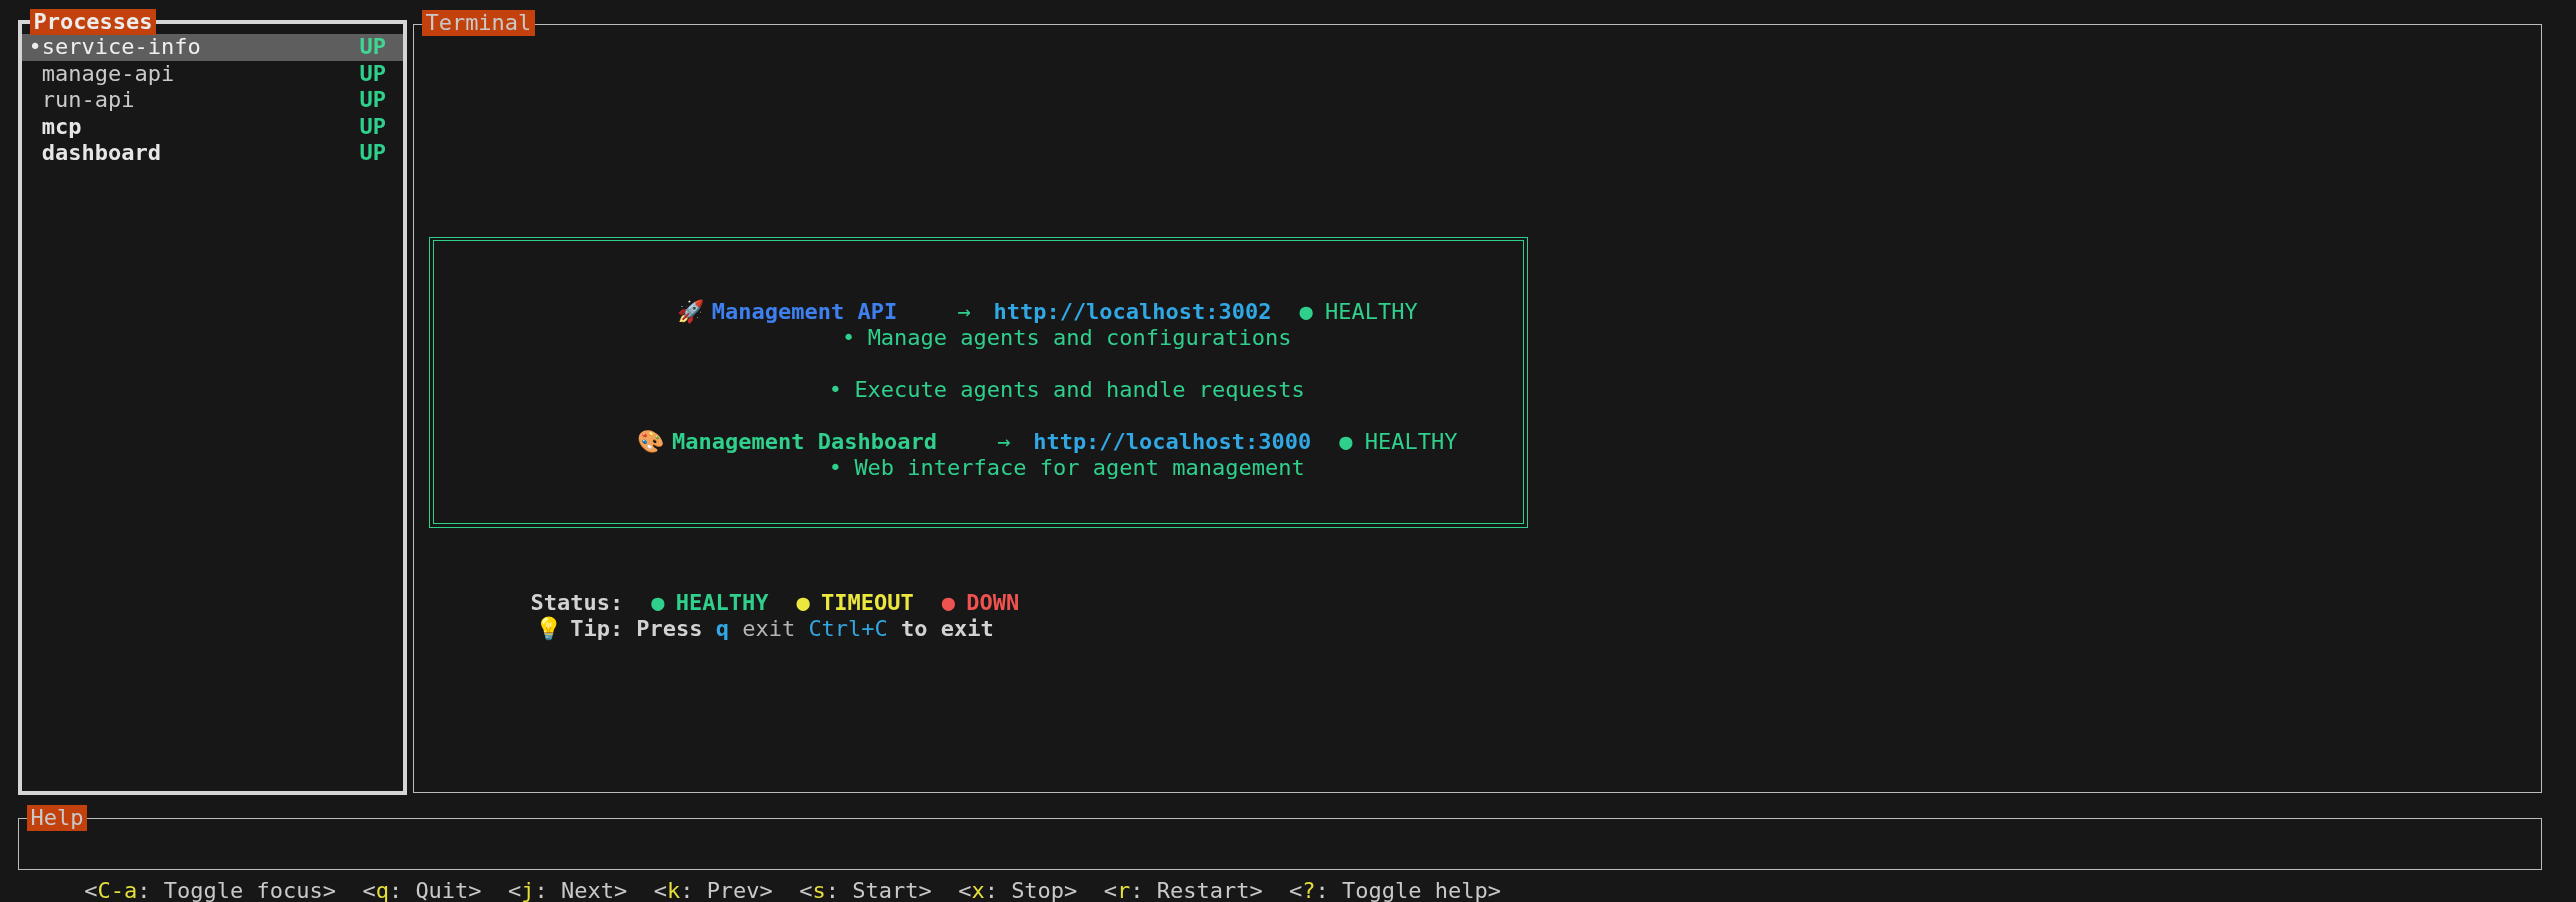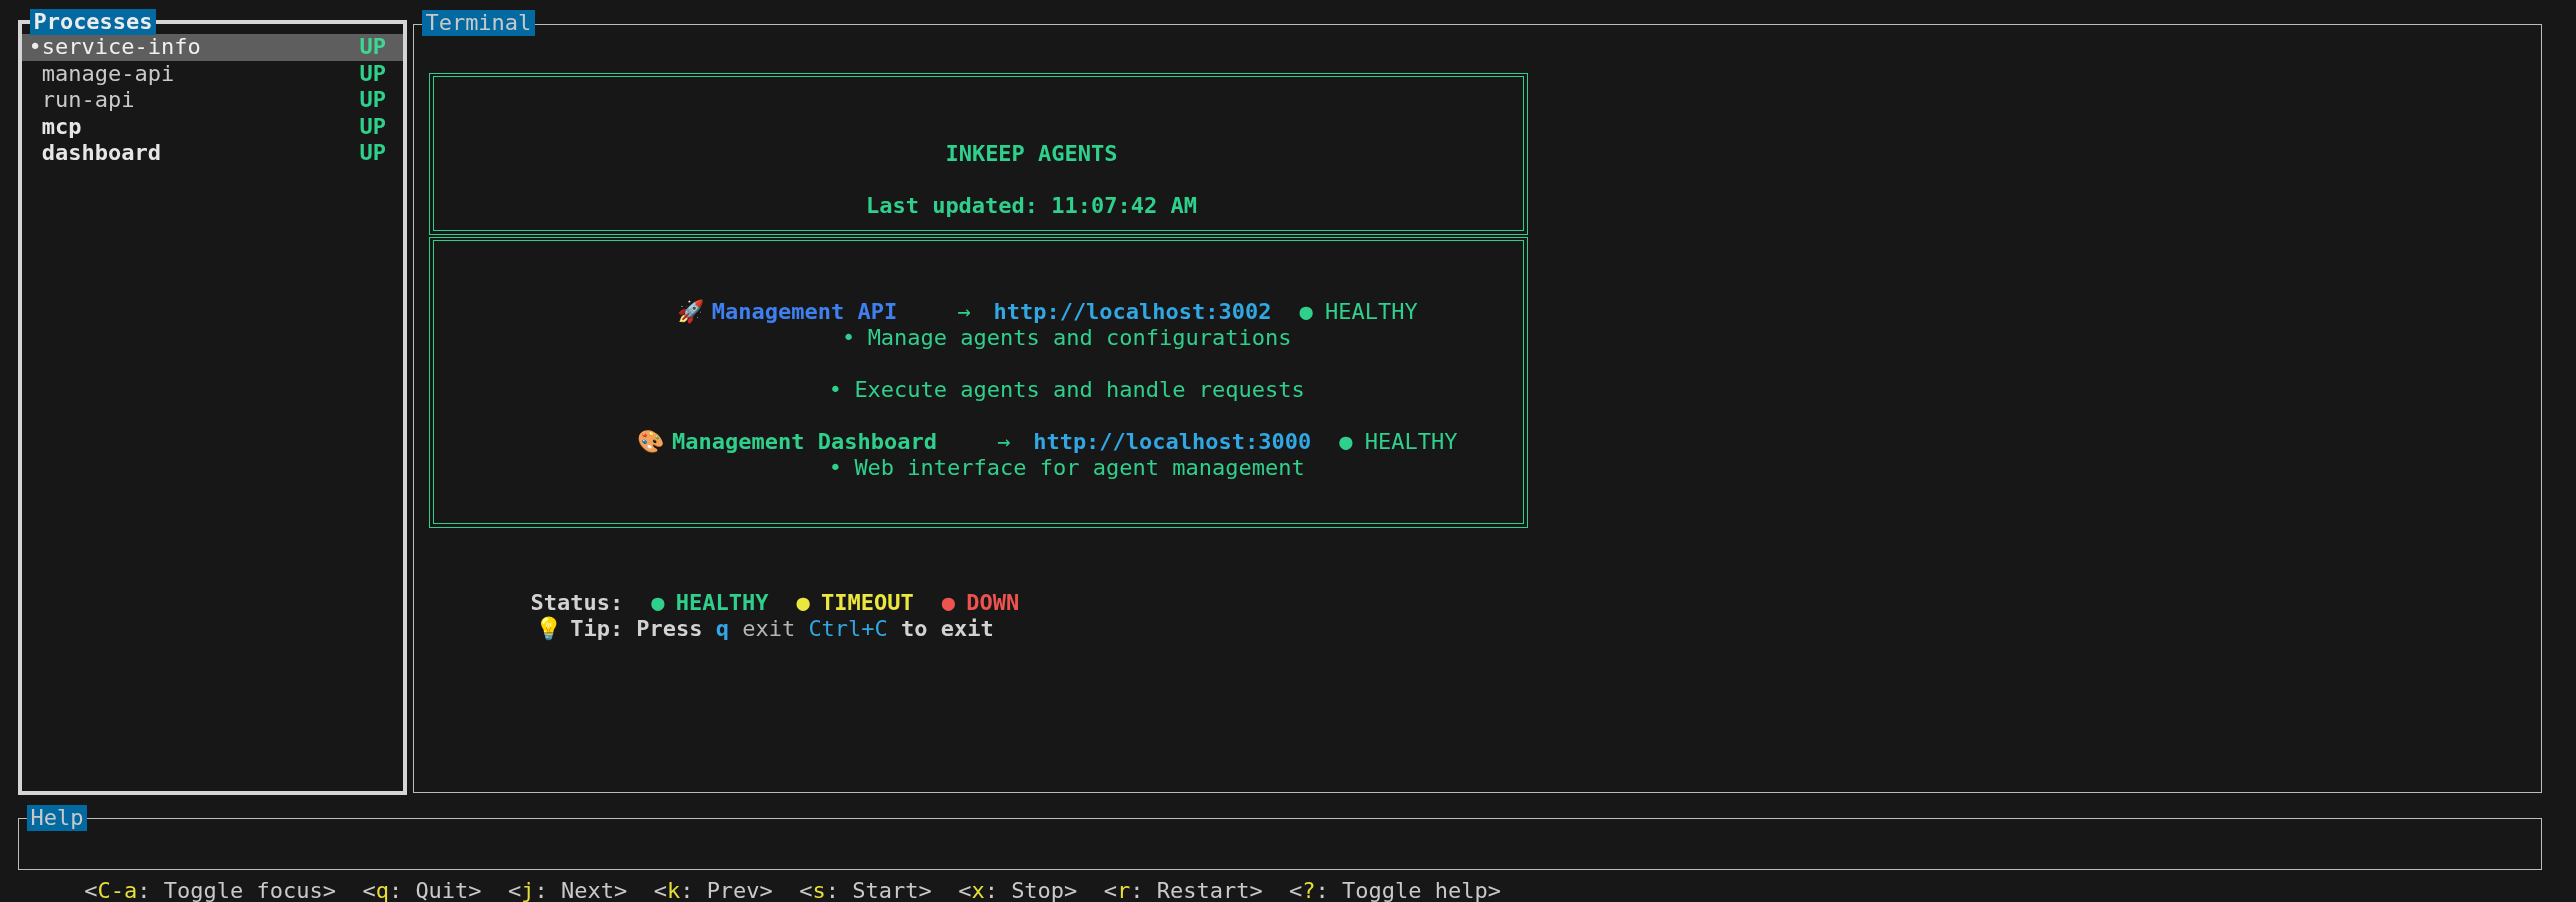--- a/index.html
+++ b/index.html
@@ -4,21 +4,21 @@
 <style>
   html,body{margin:0;padding:0}
   body{
     width:2576px;height:903px;position:relative;overflow:hidden;
     background:#171717;color:#c9c9c9;
     font-family:"DejaVu Sans Mono","Liberation Mono",monospace;
     font-size:22px;line-height:26px;
   }
   .panel{position:absolute;background:#171717;box-sizing:border-box}
   .panel-title{
-    position:absolute;top:-15px;left:7.6px;background:#0369a1;
+    position:absolute;top:-15px;left:7.6px;background:#c2410c;
     padding:0 3.8px;height:26.4px;line-height:26.4px;white-space:pre;
   }
   
   #processes-panel{left:18px;top:20px;width:389px;height:775px;border:4.7px solid #d5d5d5}
   #processes-panel .panel-title{font-weight:bold;color:#ececec}
   #process-rows{padding-top:10.4px}
   .prow{height:26.4px;line-height:26.4px;display:flex;align-items:center;
         padding:0 17px 0 6.6px;white-space:pre;color:#c9c9c9}
   .prow .ind{display:inline-block;width:13.2px;color:#ececec}
   .prow .up{margin-left:auto;font-weight:bold;color:#2fd08c}
@@ -97,32 +97,20 @@
       <span class="ind"> </span>
       <span class="pname">dashboard</span>
       <span class="up">UP</span>
     </div>
   </div>
 </div>
 
 <div class="panel" id="terminal-panel">
   <div class="panel-title">Terminal</div>
 
-  <div class="dbox" id="header-box">
-    <div class="dbox-inner">
-      <div class="tline"> </div>
-      <div class="tline">
-        <span class="green-bold">INKEEP AGENTS</span>
-      </div>
-      <div class="tline"> </div>
-      <div class="tline">
-        <span class="green-bold">Last updated: 11:07:42 AM</span>
-      </div>
-    </div>
-  </div>
 
   <div class="dbox" id="services-box">
     <div class="dbox-inner">
       <div class="tline"> </div>
 
       <div class="tline">
         <span class="svc-icon">🚀</span><span class="svc-name" style="color: rgb(63, 128, 240);">Management API</span><span class="svc-arrow">→</span><span class="svc-url">http://localhost:3002</span><span class="svc-dot">●</span><span class="svc-status">HEALTHY</span>
       </div>
       <div class="tline svc-desc">
         <span class="bullet">•</span><span>Manage agents and configurations</span>

